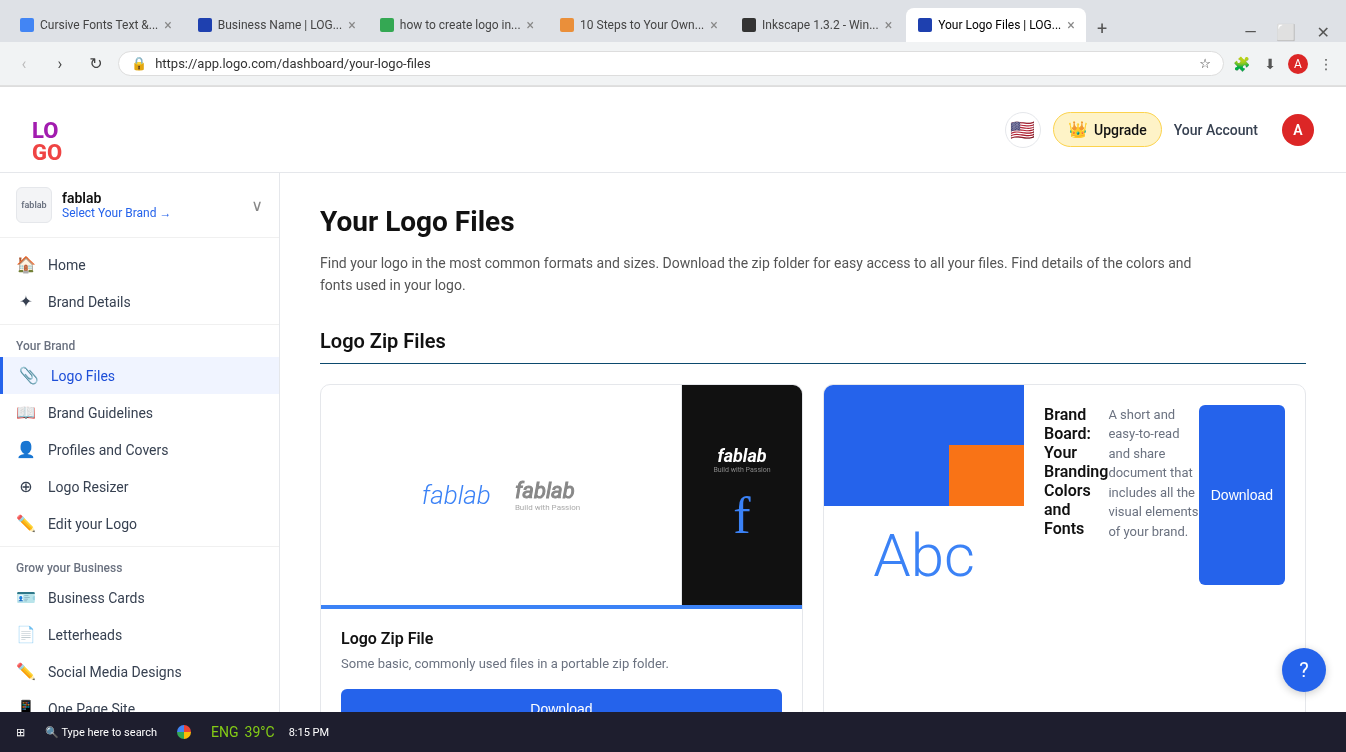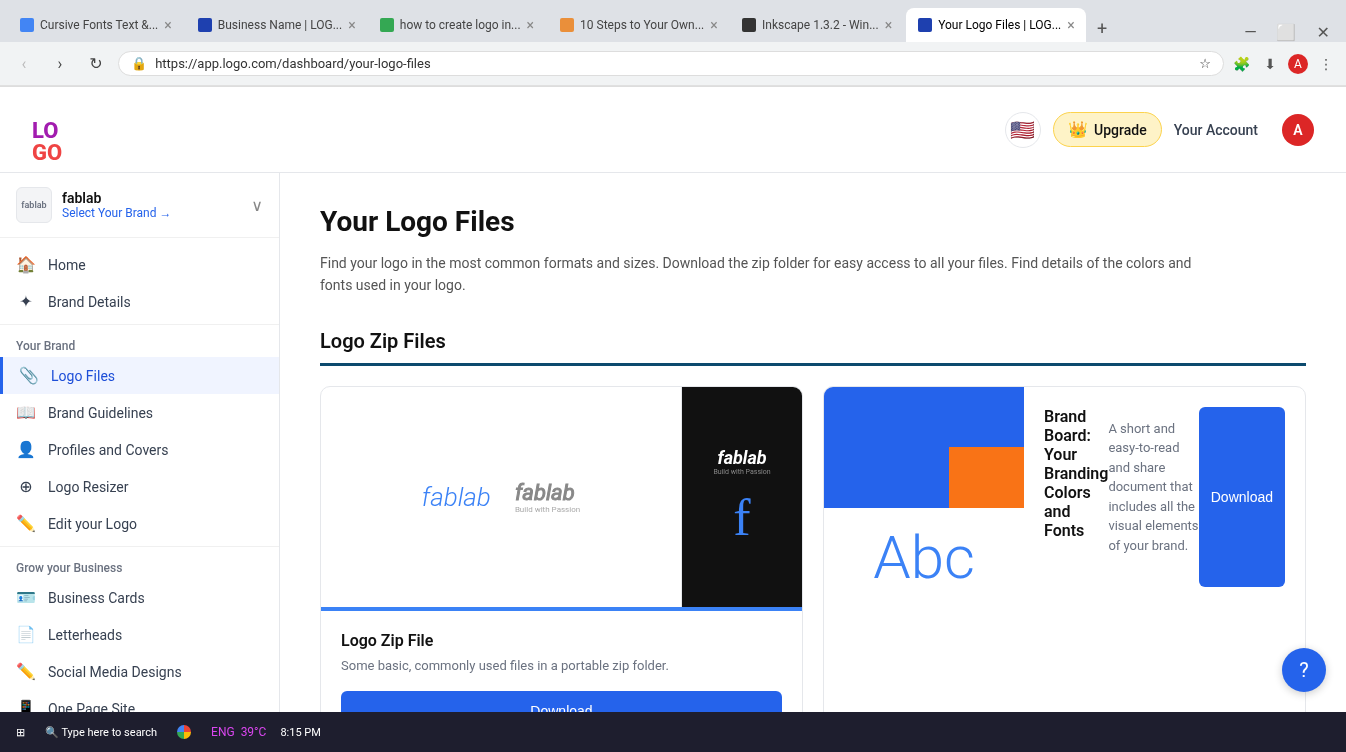--- a/index.html
+++ b/index.html
@@ -43,21 +43,21 @@
     .nav-item { display: flex; align-items: center; padding: 9px 16px; gap: 12px; cursor: pointer; font-size: 14px; color: #374151; border-radius: 0; }
     .nav-item.active { background: #f0f4ff; color: #1d4ed8; border-left: 3px solid #2563eb; }
     .nav-icon-item { font-size: 16px; width: 20px; text-align: center; }
     .section-label { padding: 10px 16px 4px; font-size: 12px; color: #6b7280; font-weight: 500; }
     .sidebar-divider { border: none; border-top: 1px solid #f0f0f0; margin: 4px 0; }
 
     
     .main { flex: 1; overflow-y: auto; padding: 32px 40px; background: #fff; }
     .page-title { font-size: 28px; font-weight: 700; color: #111; margin-bottom: 14px; }
     .page-description { font-size: 14px; color: #555; line-height: 1.6; max-width: 900px; margin-bottom: 32px; }
-    .section-title { font-size: 20px; font-weight: 600; color: #111; margin-bottom: 20px; padding-bottom: 10px; border-bottom: 3px solid #0c4a6e; }
+    .section-title { font-size: 20px; font-weight: 600; color: #111; margin-bottom: 20px; padding-bottom: 10px; border-bottom: 1px solid #0c4a6e; }
 
     .cards-grid { display: grid; grid-template-columns: 1fr 1fr; gap: 20px; }
     .card { border: 1px solid #e5e7eb; border-radius: 10px; overflow: hidden; background: #fff; }
     .card-body { padding: 20px; border-top: 4px solid #3b82f6; }
     .card-title { font-size: 16px; font-weight: 600; color: #111; margin-bottom: 6px; }
     .card-desc { font-size: 13px; color: #6b7280; margin-bottom: 16px; line-height: 1.5; }
     .download-btn { display: block; width: 100%; padding: 12px; background: #2563eb; color: #fff; border: none; border-radius: 6px; font-size: 14px; font-weight: 500; cursor: pointer; text-align: center; }
 
     
     .header { display: flex; align-items: center; justify-content: space-between; padding: 8px 32px; border-bottom: 1px solid #e5e7eb; background: #fff; }
@@ -72,21 +72,21 @@
     .account-avatar { width: 32px; height: 32px; border-radius: 50%; background: #dc2626; display: flex; align-items: center; justify-content: center; color: #fff; font-size: 14px; font-weight: 600; }
 
     
     .help-btn { position: fixed; bottom: 60px; right: 20px; width: 44px; height: 44px; background: #2563eb; border-radius: 50%; display: flex; align-items: center; justify-content: center; color: #fff; font-size: 20px; cursor: pointer; box-shadow: 0 2px 8px rgba(0,0,0,0.2); }
 
     
     .taskbar { position: fixed; bottom: 0; left: 0; right: 0; height: 40px; background: #1e1e2e; display: flex; align-items: center; padding: 0 8px; gap: 4px; z-index: 100; }
     .taskbar-item { padding: 0 8px; height: 28px; display: flex; align-items: center; font-size: 11px; color: #fff; cursor: pointer; border-radius: 4px; gap: 4px; }
     .taskbar-time { margin-left: auto; color: #fff; font-size: 11px; padding: 0 8px; }
     .taskbar-icons { display: flex; align-items: center; gap: 6px; padding: 0 8px; }
-    .taskbar-icon { font-size: 12px; color: #d946ef; cursor: pointer; }
+    .taskbar-icon { font-size: 14px; color: #84cc16; cursor: pointer; }
 
     .sidebar-scroll { overflow-y: auto; flex: 1; position: relative; }
   </style>
 </head>
 <body>
 
 <div class="browser-chrome">
   <div class="tab-bar">
 
     <div class="tab">
@@ -286,21 +286,21 @@
                 <div style="flex:1; background:#f97316;"></div>
               </div>
             </div>
             <div style="flex:1; display:flex; align-items:center; justify-content:center; padding:8px;">
               <span style="font-size:60px; font-weight:300; color:#3b82f6;">Abc</span>
             </div>
           </div>
 
           <div style="flex:1; padding:20px; display:flex; flex-direction:row; justify-content:center;">
             <div class="card-title">Brand Board: Your Branding Colors and Fonts</div>
-            <div class="card-desc" style="margin-top:12px;">A short and easy-to-read and share document that includes all the visual elements of your brand.</div>
+            <div class="card-desc" style="margin-top:0;">A short and easy-to-read and share document that includes all the visual elements of your brand.</div>
             <button class="download-btn">Download</button>
           </div>
         </div>
       </div>
     </div>
   </div>
 </div>
 
 <div class="help-btn">
   <span>?</span>

